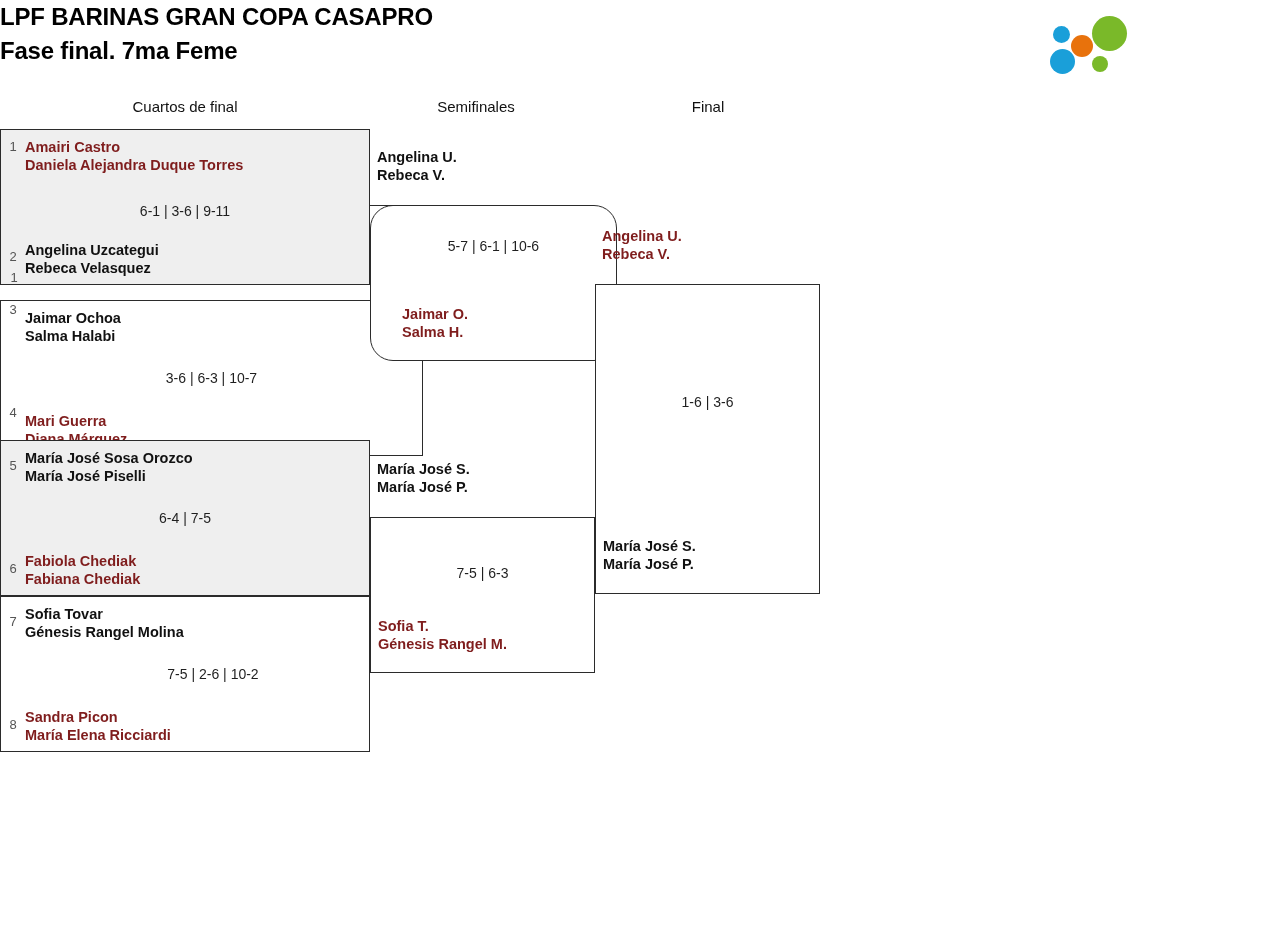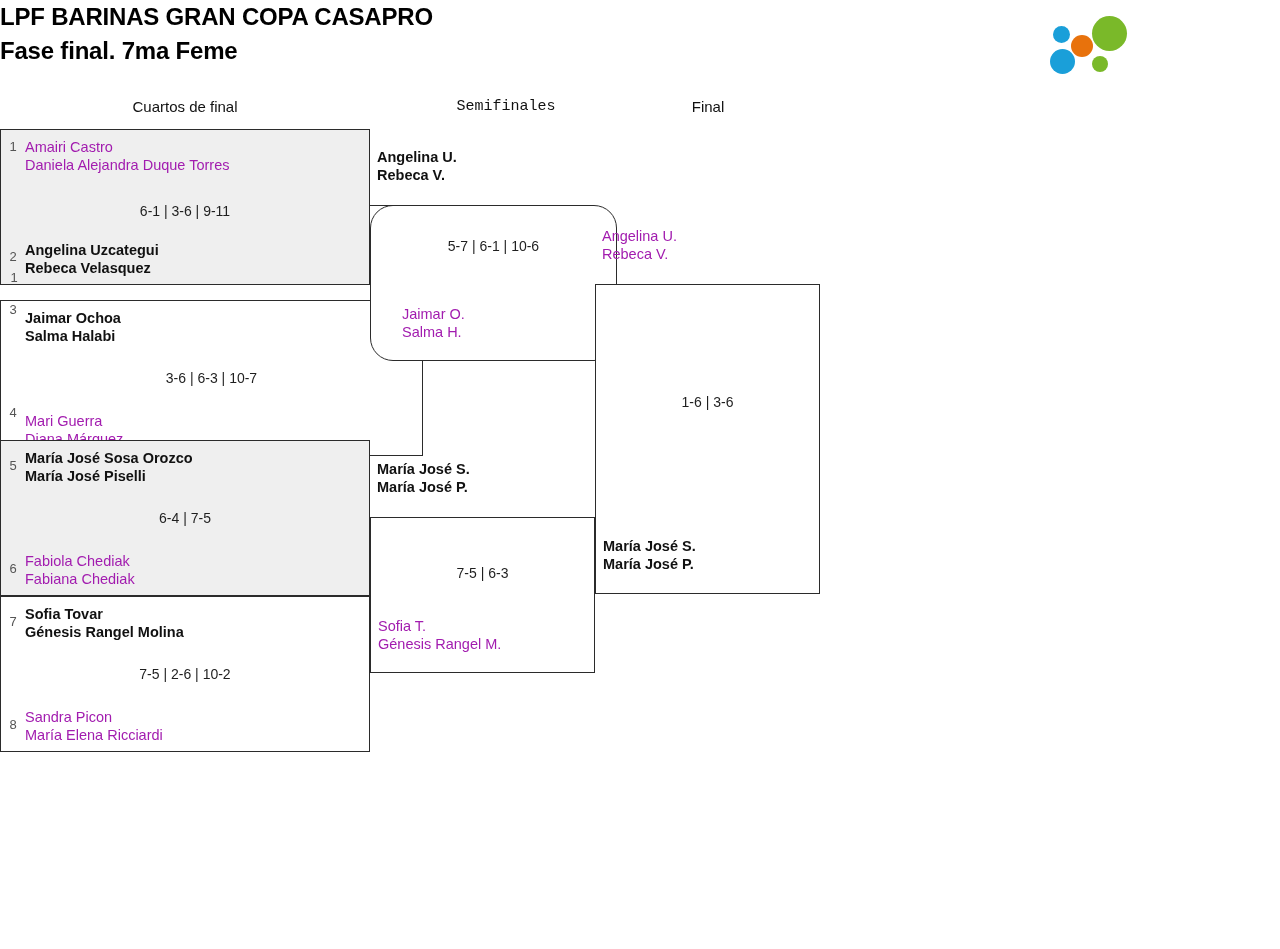--- a/index.html
+++ b/index.html
@@ -45,21 +45,21 @@
 
   
   .match-box { position: absolute; border: 1px solid #2b2b2b; }
   .match-box.shaded { background: #efefef; }
   .match-box.plain  { background: #ffffff; }
 
   .team {
     position: absolute; left: 24px;
     font-size: 14.5px; line-height: 18px; white-space: nowrap;
   }
-  .team.loser  { color: #a21caf; font-weight: normal; }
+  .team.loser  { color: #7f1d1d; font-weight: bold; }
   .team.winner { color: #111111; font-weight: bold; }
   .team .ln { display: block; }
 
   .seed {
     position: absolute; left: 6px;
     font-size: 13px; color: #555; line-height: 18px;
     width: 14px; text-align: center;
   }
 
   .score {
@@ -83,21 +83,21 @@
 
   <div class="logo">
     <span class="dot dot-blue-sm"></span>
     <span class="dot dot-orange"></span>
     <span class="dot dot-green-lg"></span>
     <span class="dot dot-blue-lg"></span>
     <span class="dot dot-green-sm"></span>
   </div>
 
   <div class="round-header" style="left:95px; top:96px; width:180px;">Cuartos de final</div>
-  <div class="round-header" style="left:416px; top:96px; width:180px;font-family:Liberation Mono, monospace;">Semifinales</div>
+  <div class="round-header" style="left:386px; top:96px; width:180px;">Semifinales</div>
   <div class="round-header" style="left:618px; top:96px; width:180px;">Final</div>
 
   <div class="match-box shaded" style="left:0px; top:129px; width:370px; height:156px;">
     <span class="seed" style="top:139px;">1</span>
     <div class="team loser" style="top:8px;">
       <span class="ln">Amairi Castro</span>
       <span class="ln">Daniela Alejandra Duque Torres</span>
     </div>
     <div class="score" style="top:72px;">6-1 | 3-6 | 9-11</div>
     <div class="team winner" style="top:111px;">
@@ -129,21 +129,21 @@
     </div>
     <div class="score" style="top:68px;">6-4 | 7-5</div>
     <div class="team loser" style="top:111px;">
       <span class="ln">Fabiola Chediak</span>
       <span class="ln">Fabiana Chediak</span>
     </div>
   </div>
   <span class="seed" style="left:6px; top:457px;">5</span>
   <span class="seed" style="left:6px; top:560px;">6</span>
 
-  <div class="match-box plain" style="left:0px; top:596px; width:370px; height:156px;">
+  <div class="match-box plain" style="left:0px; top:596px; width:370px; height:156px;padding-left:28px;">
     <div class="team winner" style="top:8px;">
       <span class="ln">Sofia Tovar</span>
       <span class="ln">Génesis Rangel Molina</span>
     </div>
     <div class="score" style="top:68px;">7-5 | 2-6 | 10-2</div>
     <div class="team loser" style="top:111px;">
       <span class="ln">Sandra Picon</span>
       <span class="ln">María Elena Ricciardi</span>
     </div>
   </div>

